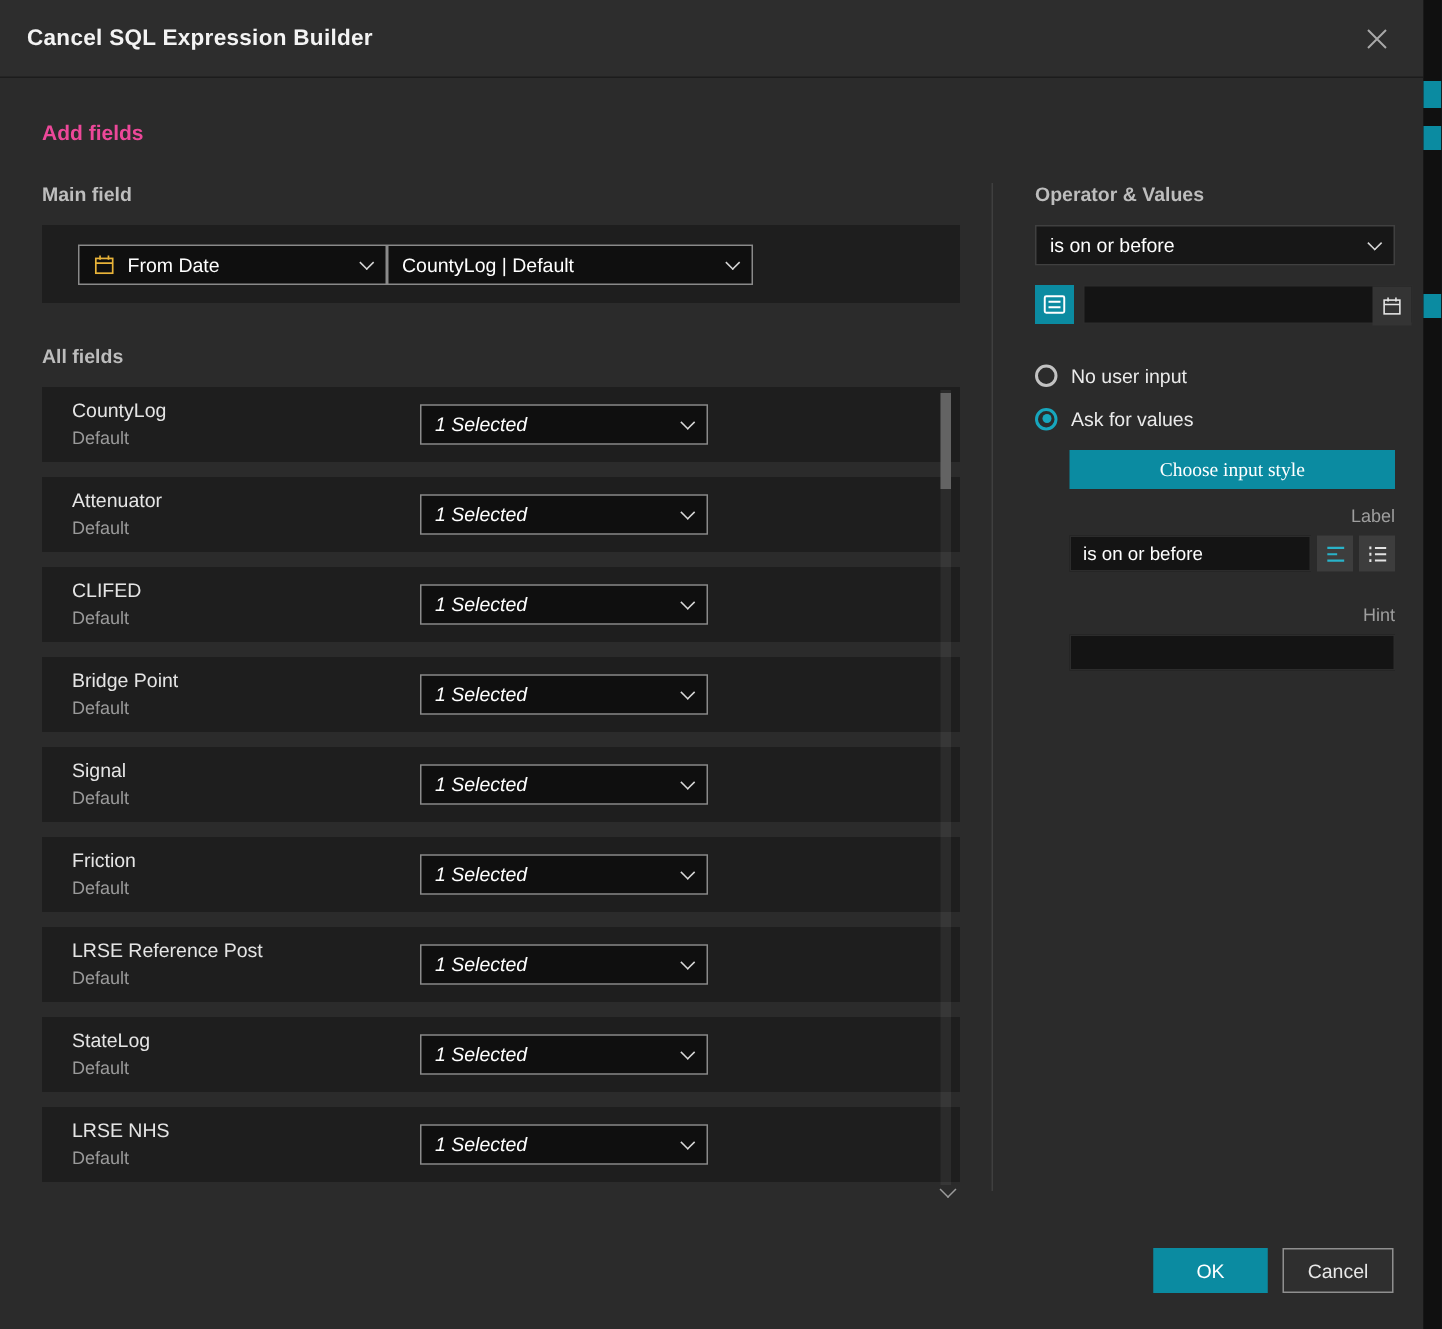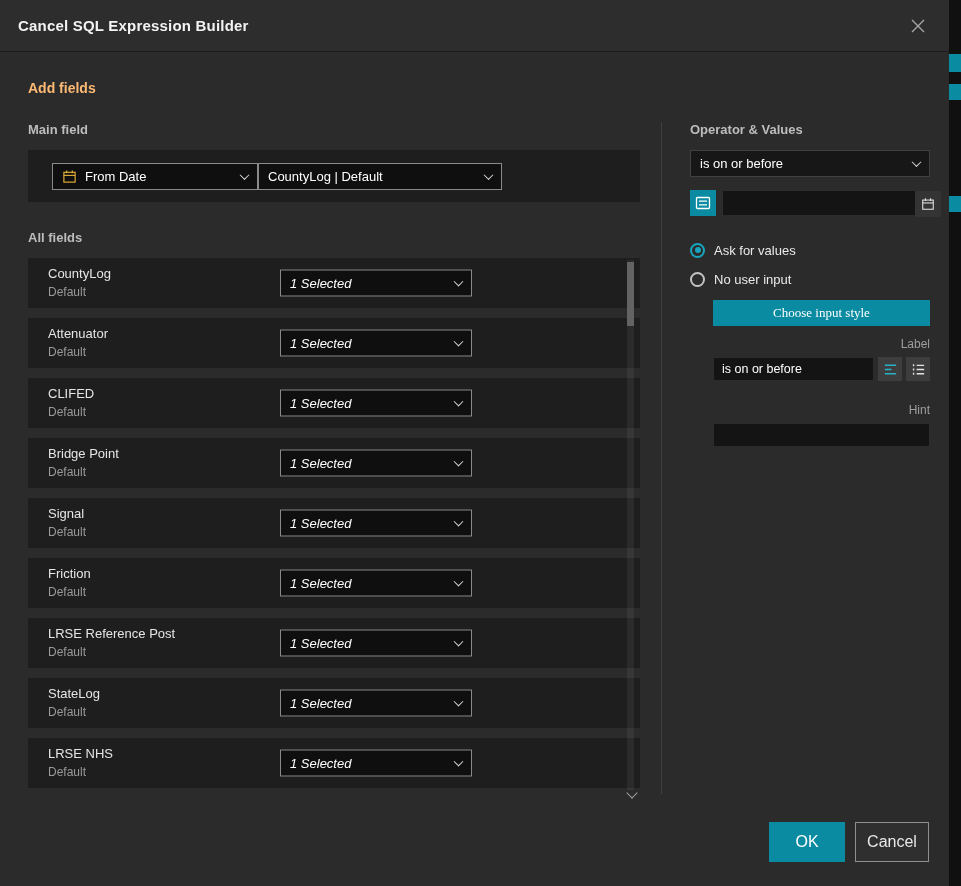--- a/index.html
+++ b/index.html
@@ -12,21 +12,21 @@
 
   
   .dialog-header { height:52px; background:#2d2d2d; border-bottom:1px solid #1c1c1c;
                    display:flex; align-items:center; padding:0 18px; flex:0 0 auto; }
   .dialog-title { font-size:15px; font-weight:700; color:#f3f3f3; letter-spacing:.2px; }
   .close-btn { margin-left:auto; width:26px; height:26px; display:flex; align-items:center; justify-content:center;
                color:#a9a9a9; font-size:17px; cursor:pointer; }
 
   
   .dialog-body { flex:1 1 auto; padding:28px 0 0 28px; position:relative; }
-  .section-title { font-size:14px; font-weight:700; color:#fdba74; margin-bottom:26px; }
+  .section-title { font-size:14px; font-weight:700; color:#ec4899; margin-bottom:26px; }
 
   .columns { display:flex; align-items:flex-start; }
   .left-col { width:612px; flex:0 0 auto; }
   .v-divider { width:1px; background:#3f3f3f; margin-left:21px; align-self:stretch; min-height:672px; }
   .right-col { width:240px; margin-left:28px; flex:0 0 auto; }
 
   .group-label { font-size:13px; font-weight:700; color:#bdbdbd; height:16px; margin-bottom:12px; }
 
   
   .main-field-row { width:612px; height:52px; background:#1e1e1e; display:flex; align-items:center; padding:0 12px; }
@@ -77,21 +77,21 @@
   .label-row { display:flex; align-items:center; margin-top:6px; gap:4px; }
   .text-input { height:24px; background:#141414; border:1px solid #2c2c2c; color:#fff; font-size:12.5px; padding:0 8px;
                 outline:none; font-family:"Liberation Sans", sans-serif; }
   .label-input { flex:1 1 auto; min-width:0; }
   .mini-btn { width:24px; height:24px; background:#3d3d3d; display:flex; align-items:center; justify-content:center; cursor:pointer; flex:0 0 auto; }
   .hint-caption { margin-top:22px; }
   .hint-input { width:100%; margin-top:6px; display:block; }
 
   
   .dialog-footer { position:absolute; bottom:24px; right:20px; display:flex; gap:10px; }
-  .btn { height:40px; font-size:16px; font-family:"Liberation Sans", sans-serif; cursor:pointer; }
+  .btn { height:30px; font-size:13px; font-family:"Liberation Sans", sans-serif; cursor:pointer; }
   .ok-btn { width:76px; background:#0b8ba1; border:1px solid #0b8ba1; color:#ffffff; }
   .cancel-btn { width:74px; background:#2f2f2f; border:1px solid #8f8f8f; color:#e8e8e8; }
 
   
   .edge-strip { position:absolute; right:0; top:0; width:12px; height:886px; background:#101010; }
   .edge-mark { position:absolute; right:0; width:12px; background:#0b8ba1; }
 
   svg { display:block; }
 </style>
 </head>
@@ -260,26 +260,26 @@
                       <path d="M2 6.8h12"></path>
                       <path d="M5 1.5v3M11 1.5v3"></path>
                   </svg>
                 </span>
               </span>
             </div>
           </div>
 
           <div class="radio-group">
             <div class="radio-row">
+              <span class="radio-circle"></span>
+              <span class="radio-label">No user input</span>
+            </div>
+            <div class="radio-row">
               <span class="radio-circle selected"></span>
               <span class="radio-label">Ask for values</span>
-            </div>
-            <div class="radio-row">
-              <span class="radio-circle"></span>
-              <span class="radio-label">No user input</span>
             </div>
           </div>
 
           <div class="indent-block">
 
             <button class="choose-btn">Choose input style</button>
 
             <div class="small-caption">Label</div>
 
             <div class="label-row">

